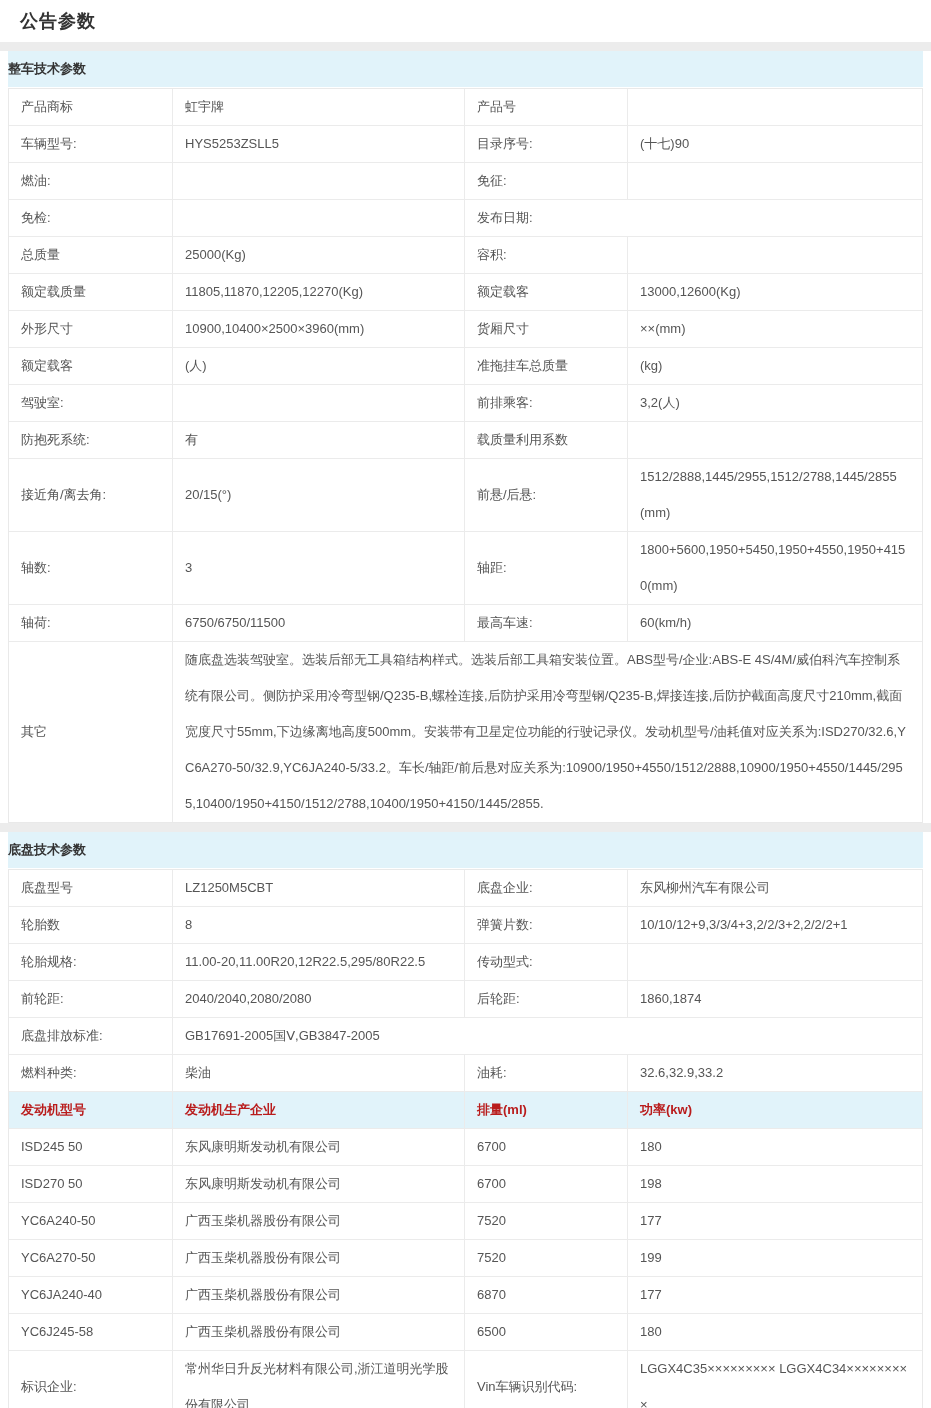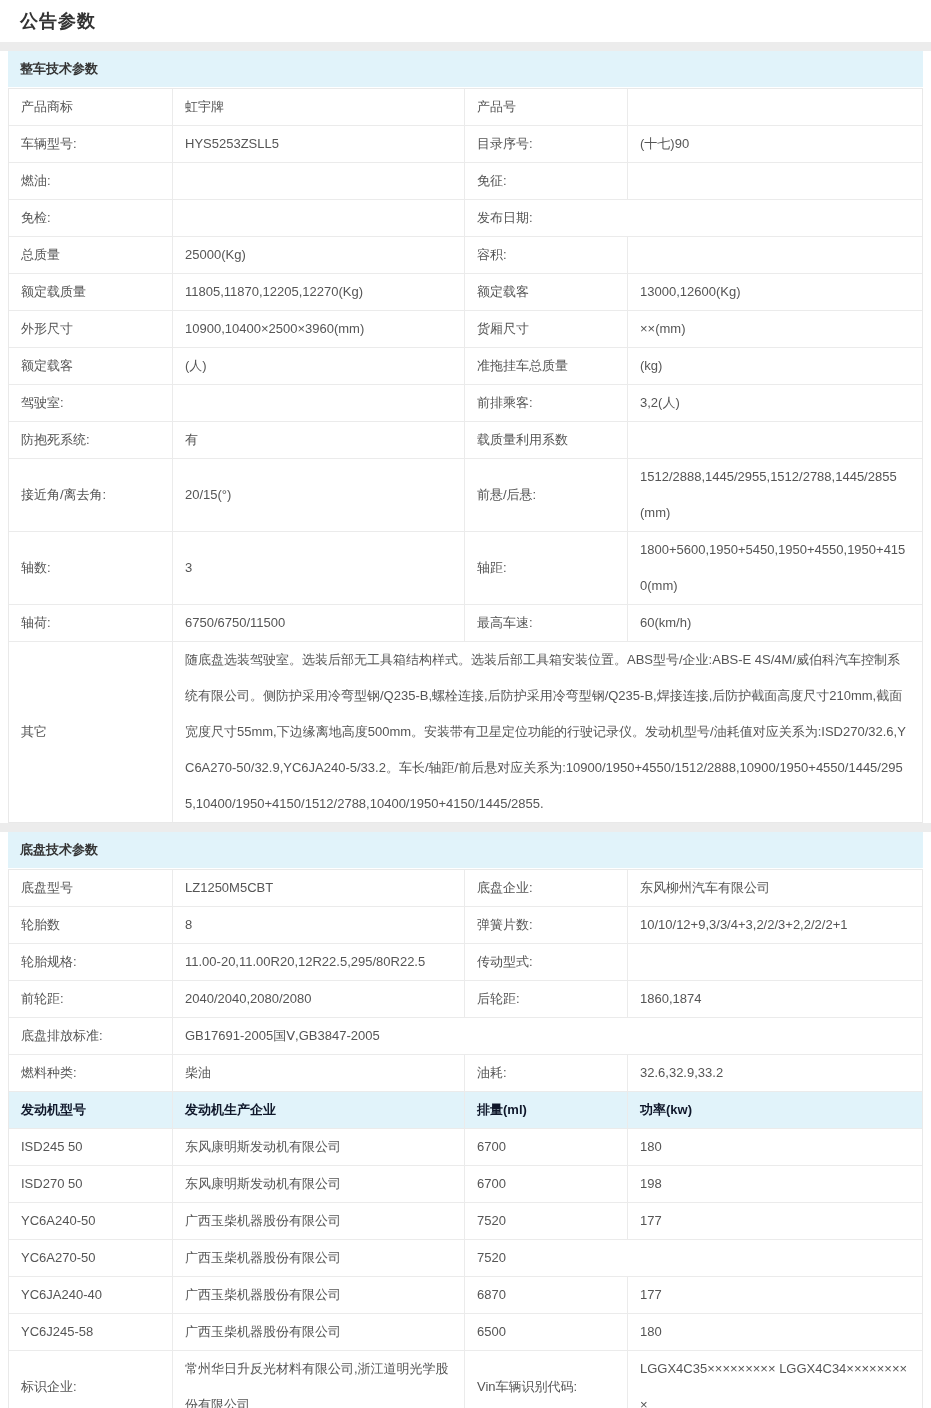--- a/index.html
+++ b/index.html
@@ -9,40 +9,40 @@
     font-family:"Liberation Sans","DejaVu Sans",sans-serif;
     color:#555;
   }
   .title-bar{padding:7px 36px 5px 20px;background:#fff;}
   .page-title{margin:2px 0 4px 0;font-size:18px;font-weight:bold;color:#333;letter-spacing:1px;}
   .gap{height:9px;background:#ececec;}
   .content{margin:0 8px;}
   .section-header{
     background:#e1f3fa;
     font-size:13px;font-weight:bold;color:#333;
-    line-height:36px;padding:0 12px;
+    line-height:36px;padding:0 0;
     margin-bottom:1px;
   }
   .ptable{border:1px solid #e9e9e9;background:#fff;}
   .row{
     display:grid;
     grid-template-columns:163px 292px 163px 1fr;
     border-bottom:1px solid #ebebeb;
   }
   .row:last-child{border-bottom:none;}
   .cell{
     display:flex;align-items:center;
     padding:0 12px;
     font-size:13px;line-height:36px;min-height:36px;
     word-break:break-all;
   }
   .cell + .cell{border-left:1px solid #ebebeb;}
   .cell.span3{grid-column:2 / 5;}
   .row.engine-header .cell{
-    background:#e1f3fa;font-weight:bold;color:#0f172a;
+    background:#e1f3fa;font-weight:bold;color:#b91c1c;
   }
   .cell span{display:block;}
 </style>
 </head>
 <body>
 
 <div class="title-bar">
   <h1 class="page-title">公告参数</h1>
 </div>
 
@@ -386,20 +386,23 @@
         <div class="row engine">
           <div class="cell">
             <span>YC6A270-50</span>
           </div>
           <div class="cell">
             <span>广西玉柴机器股份有限公司</span>
           </div>
           <div class="cell">
             <span>7520</span>
           </div>
+          <div class="cell">
+            <span>199</span>
+          </div>
         </div>
         <div class="row engine">
           <div class="cell">
             <span>YC6JA240-40</span>
           </div>
           <div class="cell">
             <span>广西玉柴机器股份有限公司</span>
           </div>
           <div class="cell">
             <span>6870</span>

